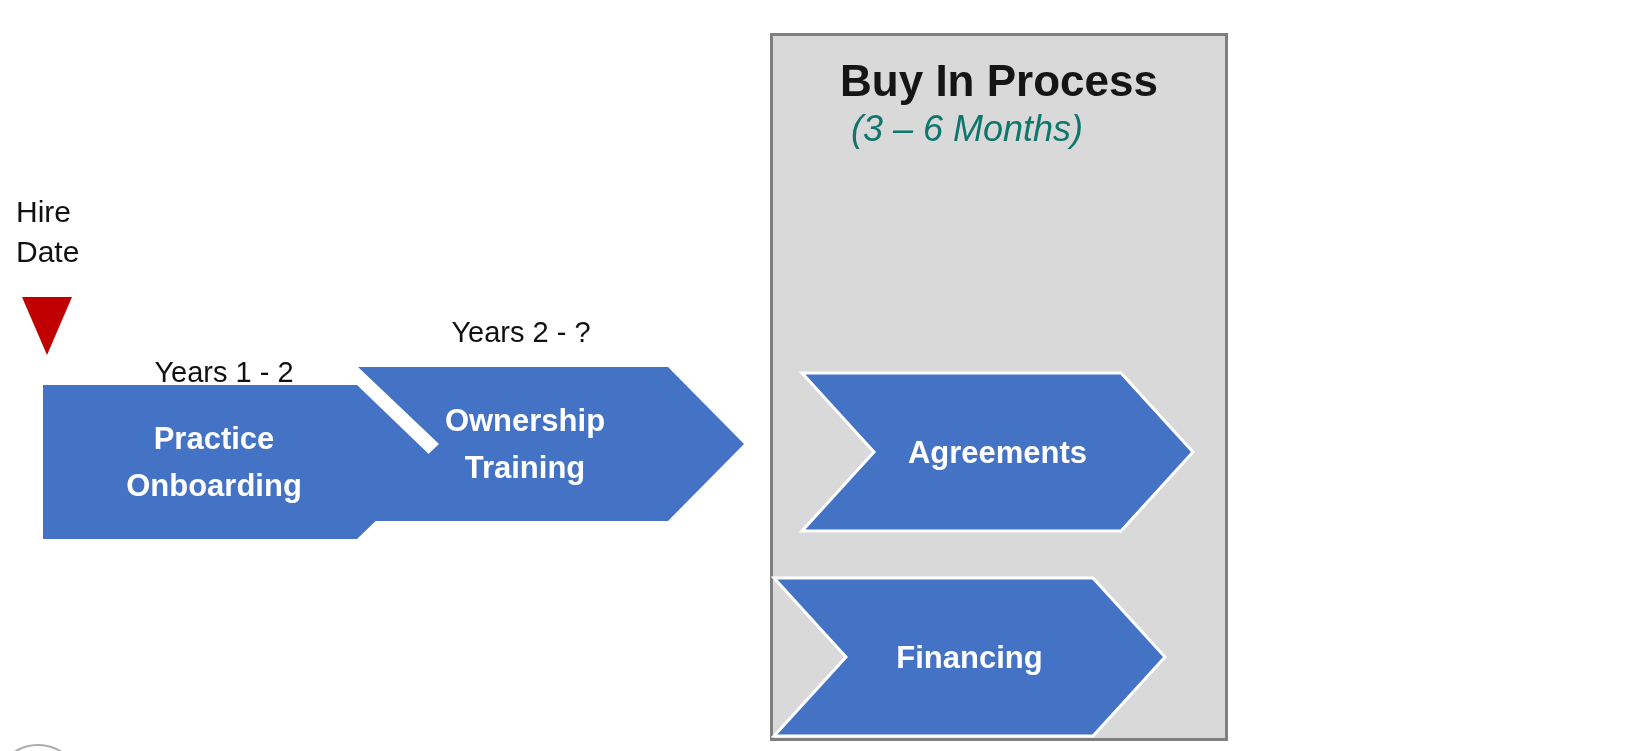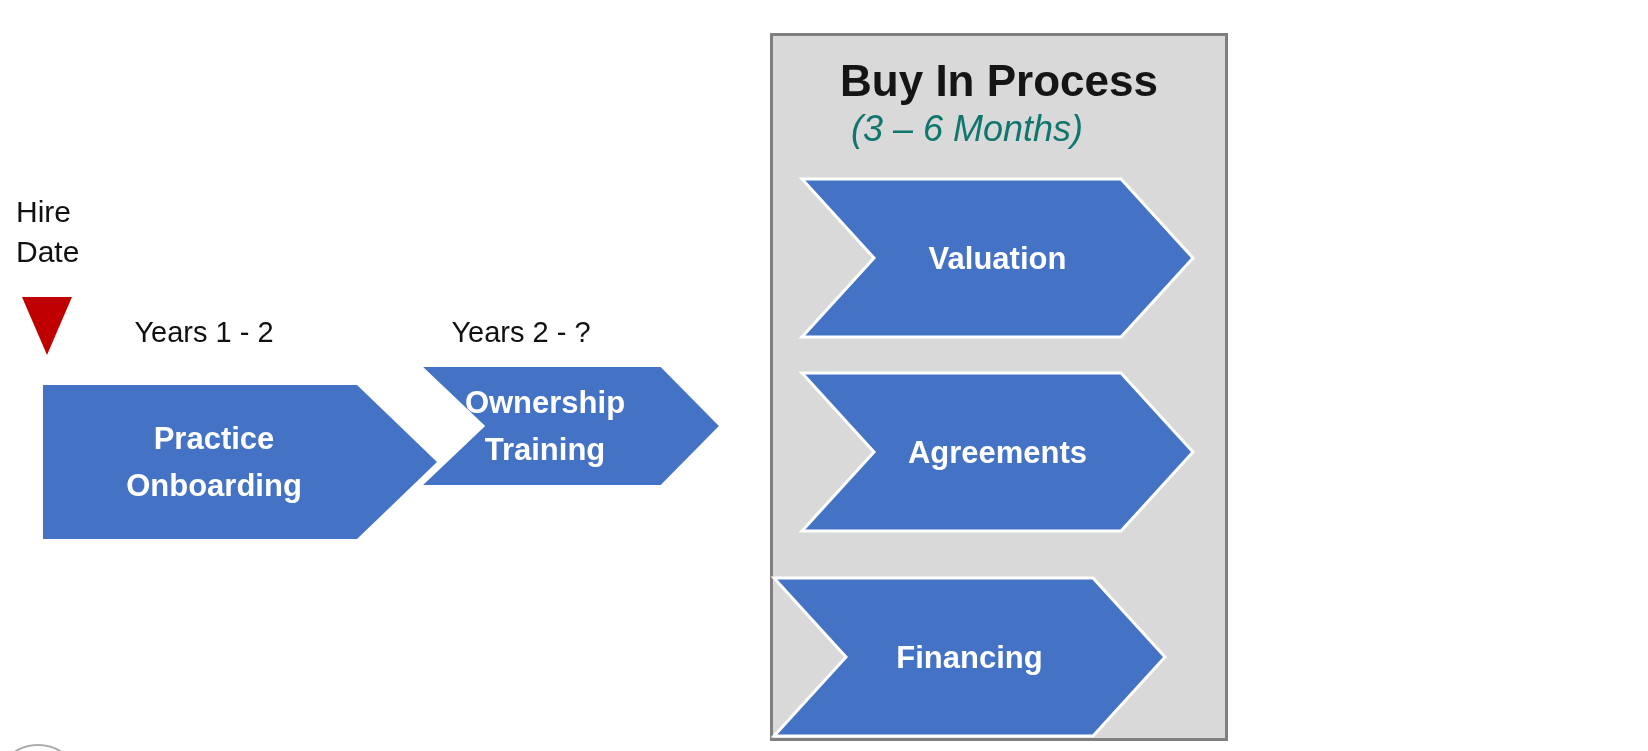--- a/index.html
+++ b/index.html
@@ -19,21 +19,21 @@
     font-size:30px; line-height:40px;
     color:#111111;
   }
   .period-label{
     top:316px;
     transform:translateX(-50%);
     font-size:29px;
     white-space:nowrap;
     color:#111111;
   }
-  .period-1{left:204px;}
+  .period-1{left:224px;margin-top:40px;}
   .period-2{left:521px;}
 
   
   .marker-triangle{
     left:22px; top:297px;
     width:50px; height:58px;
     background:#C00000;
     clip-path:polygon(0 0, 100% 0, 50% 100%);
   }
 
@@ -45,21 +45,21 @@
     display:flex; flex-direction:column;
     align-items:center; justify-content:center;
     color:#ffffff; font-weight:bold;
     font-size:31px; line-height:47px;
     text-align:center; white-space:nowrap;
   }
   .pad-tip .arrow-label{padding-right:52px;}
 
   
   .arrow-practice   {left:43px;   top:385px; width:394px; height:154px;}
-  .arrow-ownership  {left:378px;  top:367px; width:386px; height:118px;}
+  .arrow-ownership  {left:358px;  top:367px; width:386px; height:154px;}
   .arrow-valuation  {left:802px;  top:179px; width:391px; height:158px;}
   .arrow-agreements {left:802px;  top:367px; width:391px; height:158px;margin-top:6px;}
   .arrow-financing  {left:774px;  top:557px; width:391px; height:200px;}
   .arrow-partnership{left:1243px; top:367px; width:389px; height:154px;}
 
   
   .buyin-box{
     left:770px; top:33px;
     width:458px; height:708px;
     background:#D9D9D9;
@@ -122,26 +122,20 @@
     <div class="arrow-label">
       <span>Ownership</span>
       <span>Training</span>
     </div>
   </div>
 
   <div class="abs buyin-box"></div>
   <div class="abs buyin-title">Buy In Process</div>
   <div class="abs buyin-subtitle">(3 – 6 Months)</div>
 
-  <div class="abs arrow arrow-valuation">
-    <svg viewBox="0 0 391 158">
-      <polygon points="0,0 319,0 391,79 319,158 0,158 72,79" fill="#4472C4" stroke="#FFFFFF" stroke-width="3"></polygon>
-    </svg>
-    <div class="arrow-label">Valuation</div>
-  </div>
 
   <div class="abs arrow arrow-agreements">
     <svg viewBox="0 0 391 158">
       <polygon points="0,0 319,0 391,79 319,158 0,158 72,79" fill="#4472C4" stroke="#FFFFFF" stroke-width="3"></polygon>
     </svg>
     <div class="arrow-label">Agreements</div>
   </div>
 
   <div class="abs arrow arrow-financing">
     <svg viewBox="0 0 391 158">

